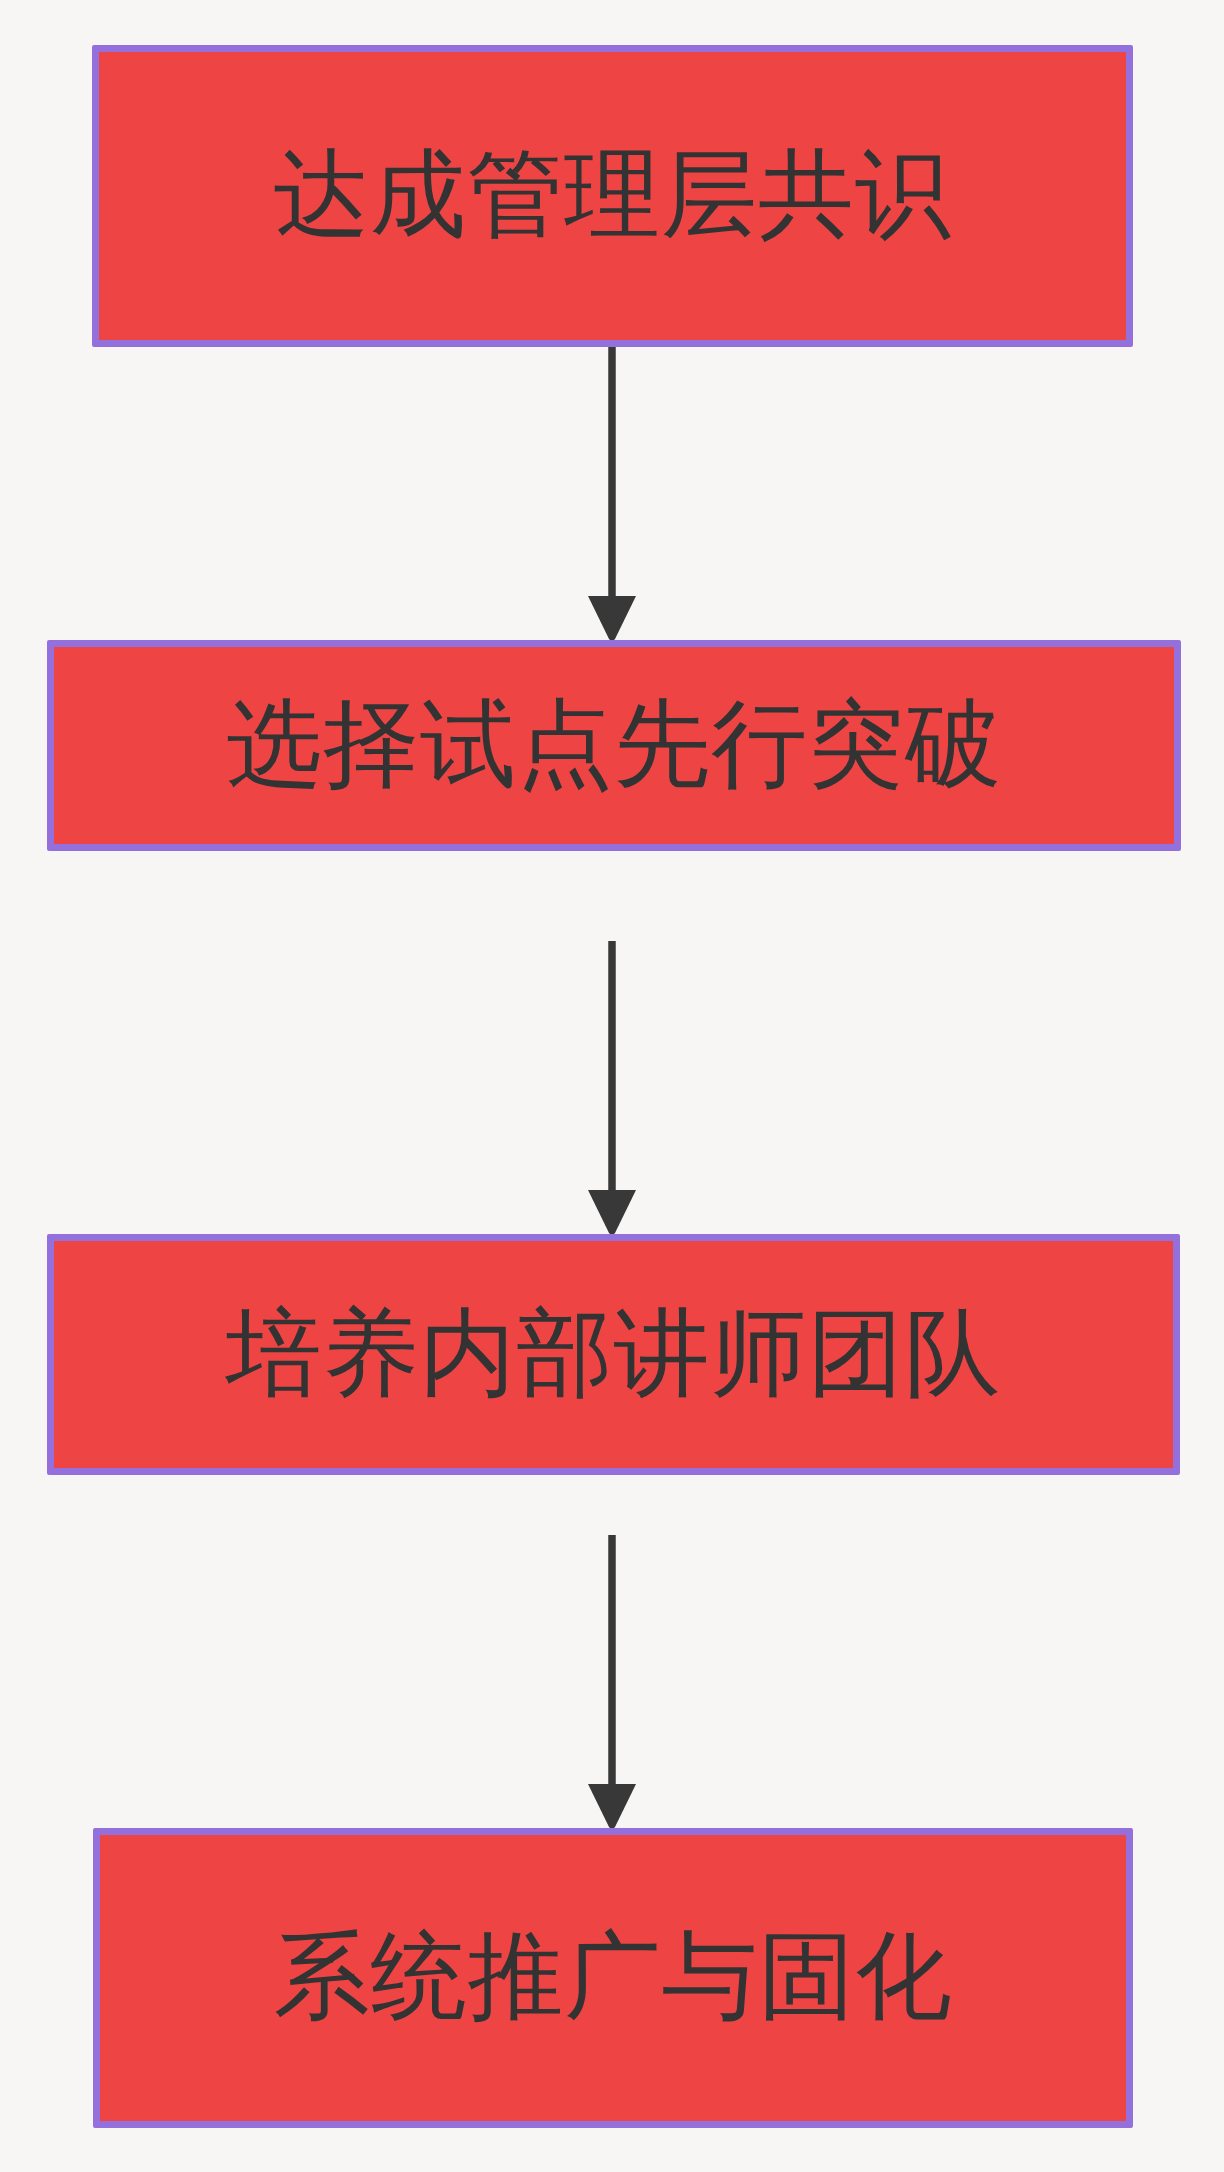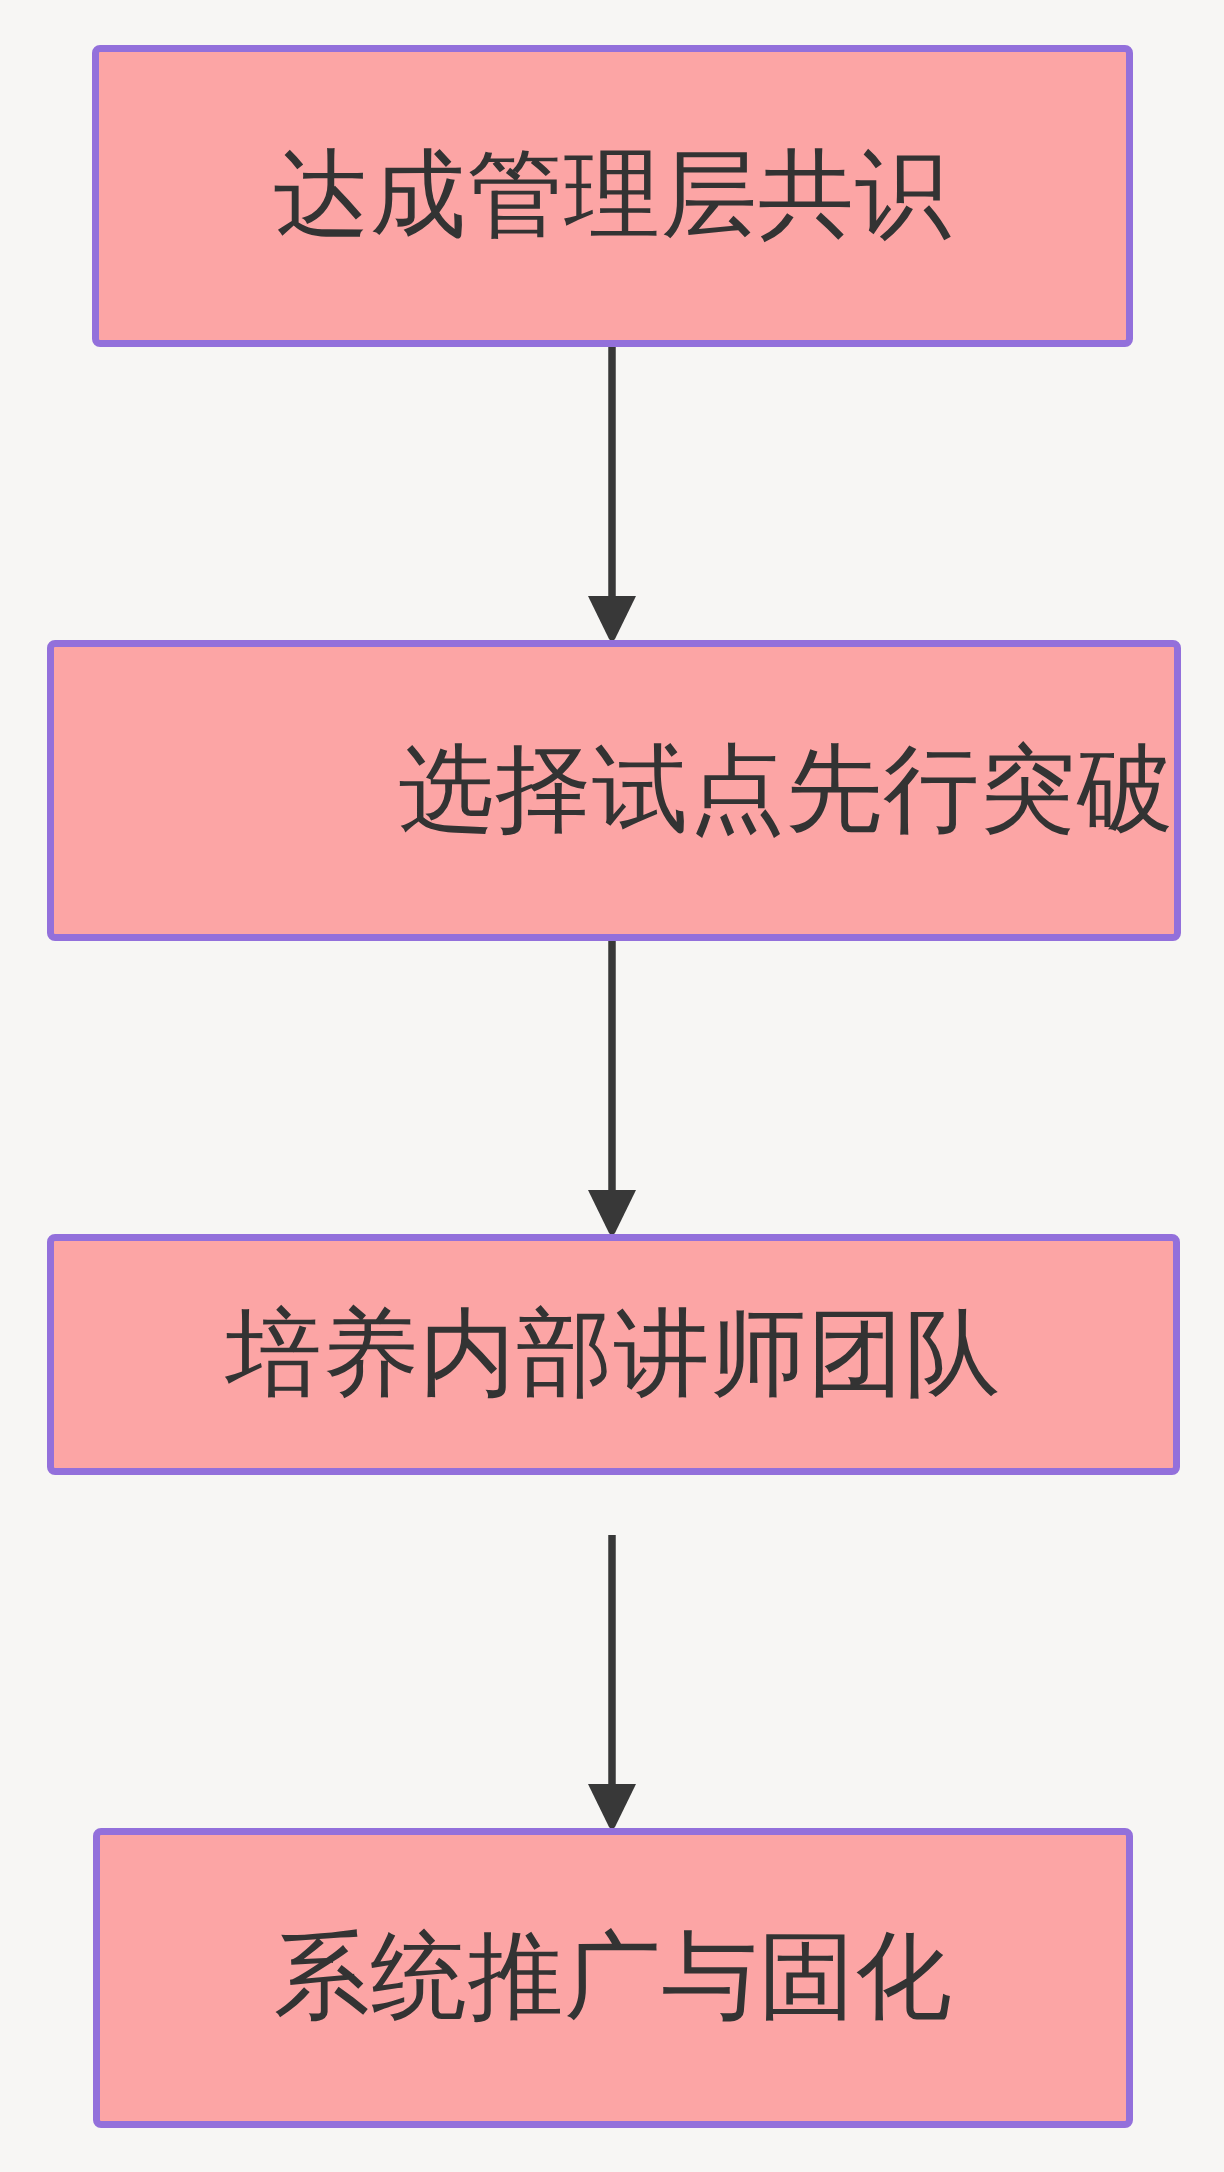--- a/index.html
+++ b/index.html
@@ -14,34 +14,34 @@
     overflow: hidden;
     font-family: "Liberation Sans", sans-serif;
   }
   .canvas {
     position: absolute;
     inset: 0;
   }
   .node {
     position: absolute;
     box-sizing: border-box;
-    background: #fca5a5;
+    background: #ef4444;
     border: 7px solid #9370DB;
-    border-radius: 8px;
+    border-radius: 2px;
     display: flex;
     align-items: center;
     justify-content: center;
     color: #333333;
     font-size: 96px;
     font-weight: 500;
     white-space: nowrap;
     letter-spacing: 1px;
   }
   .node-1 { left: 92px;  top: 45px;   width: 1041px; height: 302px; }
-  .node-2 { left: 47px;  top: 640px;  width: 1134px; height: 301px; justify-content: flex-end; }
+  .node-2 { left: 47px;  top: 640px;  width: 1134px; height: 211px; }
   .node-3 { left: 47px;  top: 1234px; width: 1133px; height: 241px; }
   .node-4 { left: 93px;  top: 1828px; width: 1040px; height: 300px; }
   .arrow {
     position: absolute;
     left: 580px;
     width: 64px;
     height: 295px;
   }
   .arrow-1 { top: 347px; }
   .arrow-2 { top: 941px; }

